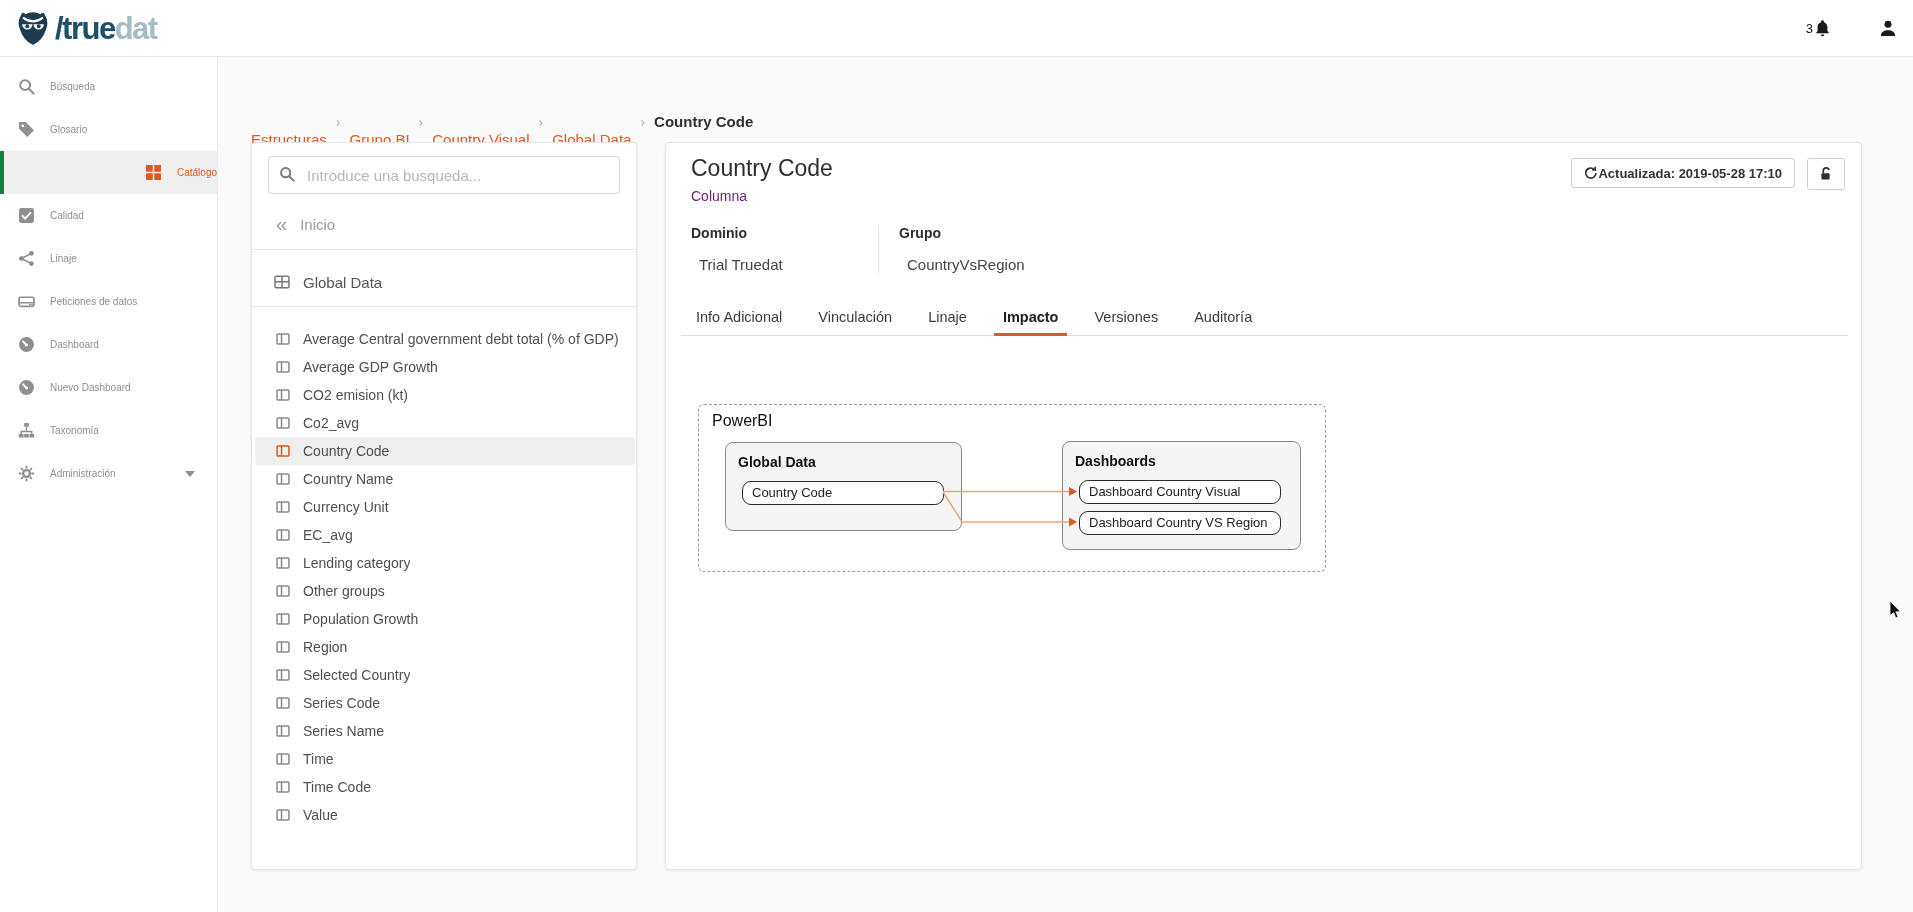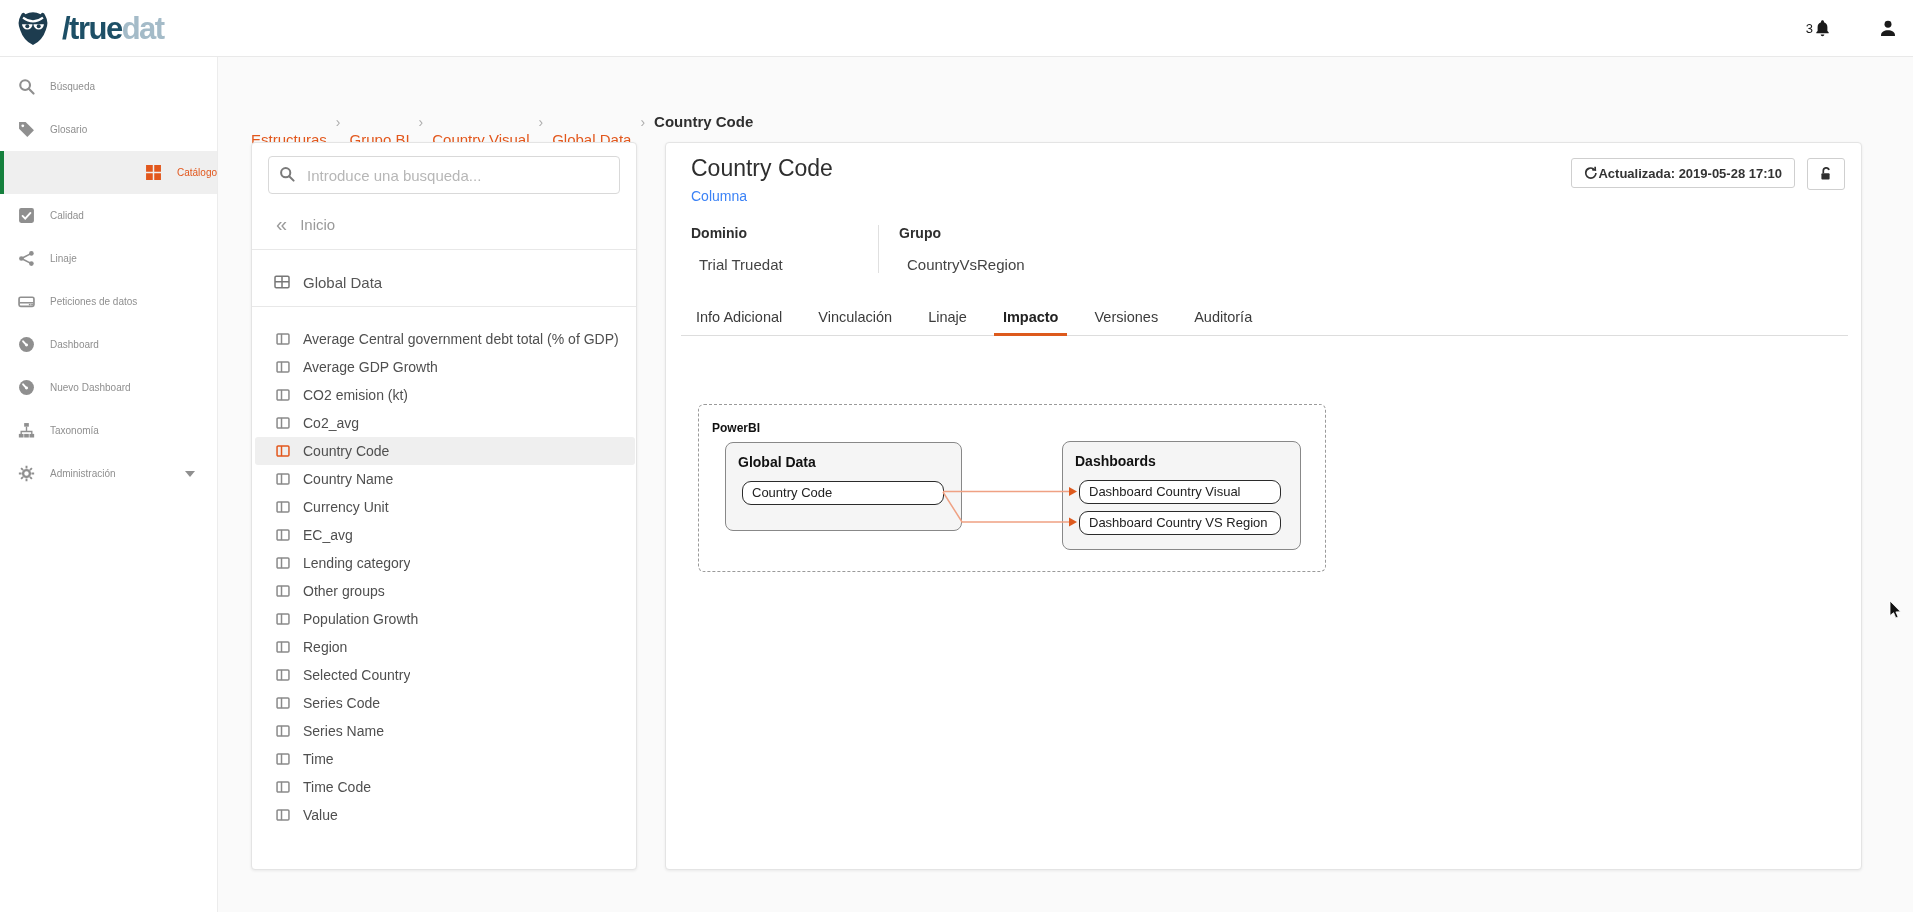--- a/index.html
+++ b/index.html
@@ -2,21 +2,21 @@
 <html><head>
 <meta charset="utf-8">
 <style>
   * { margin:0; padding:0; box-sizing:border-box; }
   html,body { width:1913px; height:912px; overflow:hidden; background:#fff;
     font-family:"Liberation Sans", sans-serif; color:#333; }
 
   
   .topbar { height:57px; background:#fff; border-bottom:1px solid #e9e9e9;
     display:flex; align-items:center; padding:0 14px; position:relative; }
-  .logo { display:flex; align-items:center; gap:10px; cursor:pointer; }
+  .logo { display:flex; align-items:center; gap:3px; cursor:pointer; }
   .logo-text { font-size:31px; font-weight:700; letter-spacing:-1.5px; line-height:1; }
   .logo-dark { color:#1d4f66; }
   .logo-light { color:#a4bbc8; }
   .topbar-right { position:absolute; right:16px; top:0; height:100%;
     display:flex; align-items:center; gap:48px; }
   .notif { display:flex; align-items:center; gap:1px; color:#1a1a1a; cursor:pointer; }
   .notif-count { font-size:13px; color:#1a1a1a; }
   .user-btn { color:#1a1a1a; cursor:pointer; display:flex; align-items:center; }
 
   
@@ -69,21 +69,21 @@
   .col-list { position:absolute; left:3px; top:182px; width:380px; }
   .col-item { height:28px; display:flex; align-items:center; padding-left:21px;
     font-size:14px; color:#4f4f4f; cursor:pointer; border-radius:3px; }
   .col-item .col-icon { color:#8a8a8a; margin-right:13px; display:flex; flex:none; }
   .col-item.selected { background:#efefef; }
   .col-item.selected .col-icon { color:#e2571c; }
   .col-label { white-space:nowrap; overflow:hidden; text-overflow:ellipsis; }
 
   
   .main-title { position:absolute; left:25px; top:12px; font-size:23px; color:#2e2e2e; }
-  .main-subtitle { position:absolute; left:25px; top:45px; font-size:14px; color:#3b82f6; }
+  .main-subtitle { position:absolute; left:25px; top:45px; font-size:14px; color:#701a75; }
   .header-actions { position:absolute; right:16px; top:15px; display:flex; gap:12px;
     align-items:flex-start; }
   .updated-btn { height:30px; border:1px solid #cfcfcf; border-radius:3px; background:#fff;
     display:flex; align-items:center; gap:0; padding:0 12px; font-size:13px;
     font-weight:700; color:#333; cursor:pointer; }
   .lock-btn { width:38px; height:32px; border:1px solid #cfcfcf; border-radius:3px;
     background:#fff; display:flex; align-items:center; justify-content:center;
     color:#2f2f2f; cursor:pointer; }
   .fields { position:absolute; left:25px; top:82px; display:flex; }
   .field1 { width:187px; }
@@ -94,22 +94,22 @@
     border-bottom:1px solid #ddd; }
   .tab { padding:8px 15px 10px; font-size:14.5px; color:#3c3c3c; cursor:pointer;
     position:relative; white-space:nowrap; margin-right:6px; }
   .tab.active { font-weight:700; color:#222; }
   .tab.active::after { content:""; position:absolute; left:6px; right:6px; bottom:-1px;
     height:3px; background:#dd5a1c; }
 
   
   .diagram { position:absolute; left:32px; top:261px; width:628px; height:168px;
     border:1.5px dashed #9a9a9a; border-radius:6px; background:#fff; }
-  .dg-title { position:absolute; left:13px; top:7px; font-size:12px; font-weight:700;
-    color:#111;margin-top:9px; }
+  .dg-title { position:absolute; left:13px; top:7px; font-size:16px; font-weight:400;
+    color:#111; }
   .dg-box { position:absolute; background:#f5f5f5; border:1px solid #888;
     border-radius:8px; padding:10px 12px 0 16px; }
   .dg-box-label { font-size:14px; font-weight:700; color:#111; line-height:18px;
     margin-left:-4px; }
   .dg-src { left:26px; top:37px; width:237px; height:89px; }
   .dg-tgt { left:363px; top:36px; width:239px; height:109px; }
   .dg-node { width:202px; height:24px; background:#fff; border:1.5px solid #2b2b2b;
     border-radius:9px; font-size:13px; color:#222; line-height:21px; padding-left:9px;
     margin-top:10px; cursor:pointer; white-space:nowrap; }
   .dg-tgt .dg-node + .dg-node { margin-top:7px; }

